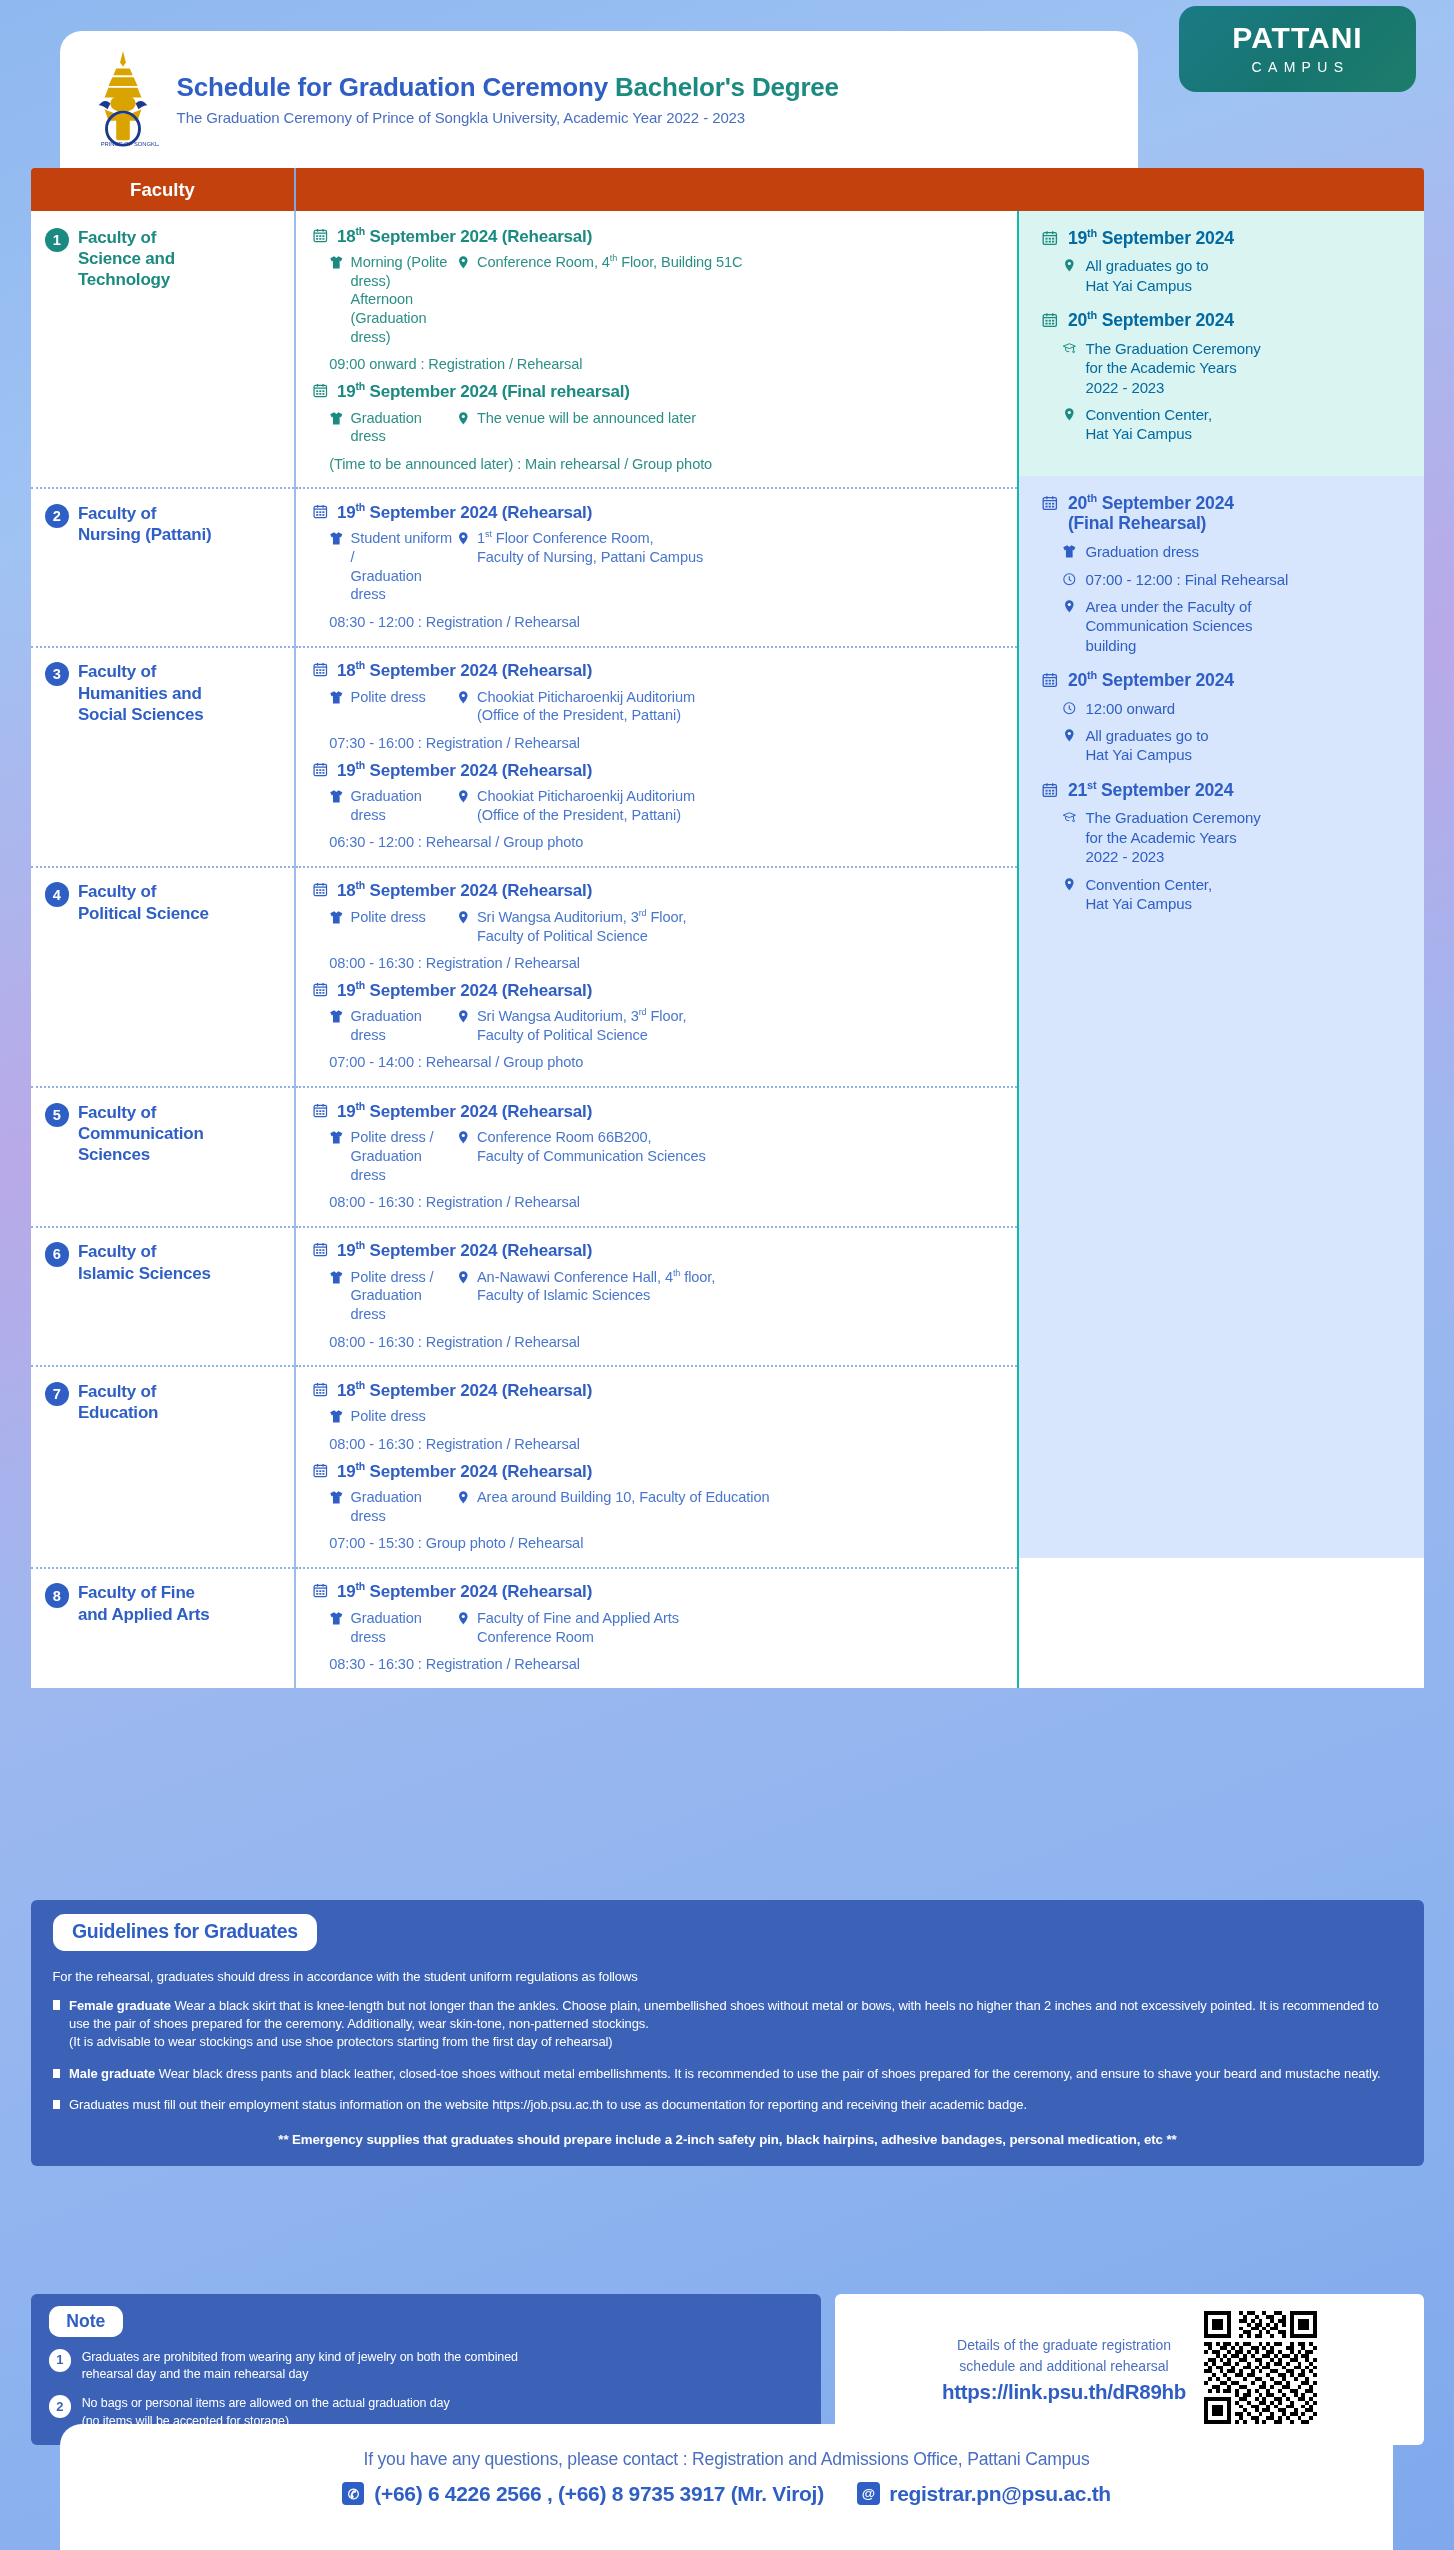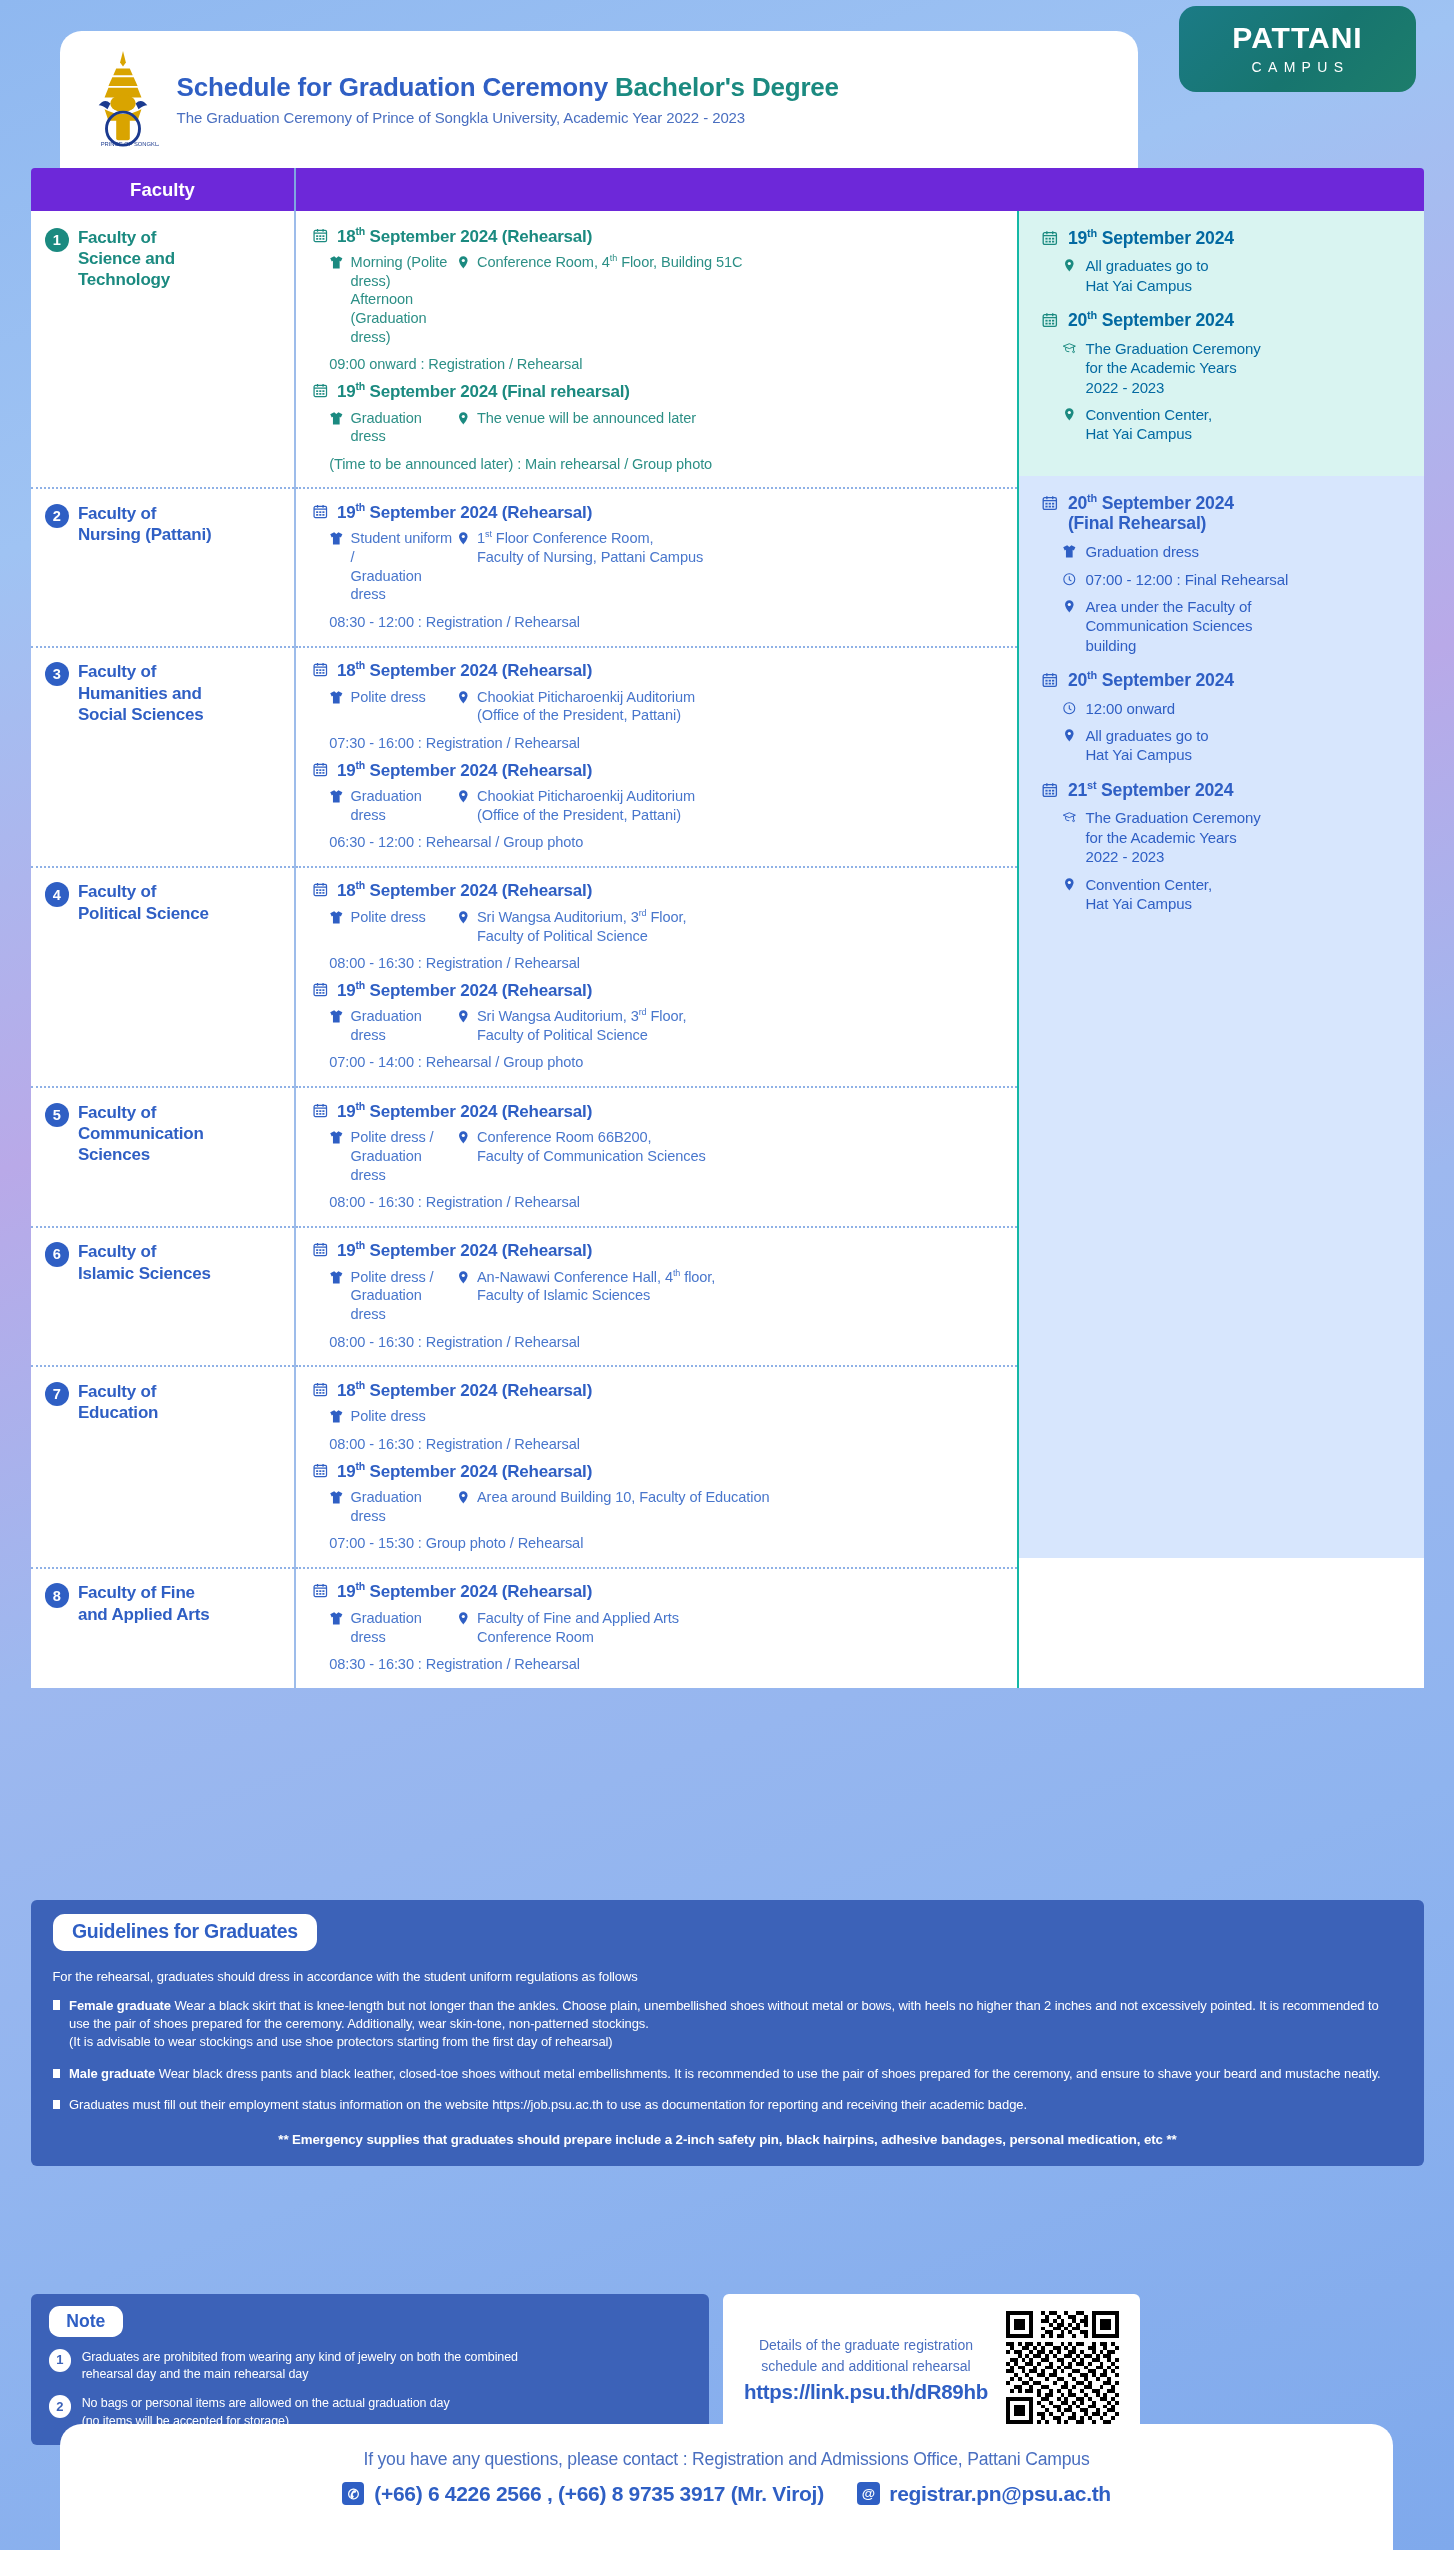--- a/index.html
+++ b/index.html
@@ -26,21 +26,21 @@
     position: absolute; right: 38px; top: 5.9px; width: 237px; height: 86px;
     background: linear-gradient(135deg,#1b7b86 0%,#17756f 55%,#1d7d6b 100%);
     border-radius: 17px; color: #fff; display: flex; flex-direction: column;
     align-items: center; justify-content: center;
   }
   .pattani-badge .p1 { font-size: 30px; font-weight: bold; letter-spacing: 1px; line-height: 1; }
   .pattani-badge .p2 { font-size: 14px; letter-spacing: 6.3px; margin-top: 5.9px; padding-left: 5.9px; }
 
   
   .table-wrap { position: absolute; left: 31px; top: 168px; width: 1393px; }
-  .thead { display: flex; background: #6d28d9; color: #fff; height: 43px; border-radius: 3.9px 3.9px 0 0; }
+  .thead { display: flex; background: #c2410c; color: #fff; height: 43px; border-radius: 3.9px 3.9px 0 0; }
   .th-fac { width: 265px; display: flex; align-items: center; justify-content: center;
             font-size: 18.5px; font-weight: bold; border-right: 2px solid #7fa6e0; }
   .th-rest { flex: 1; display: flex; align-items: center; justify-content: center;
              font-size: 18.5px; font-weight: bold; }
   .tbody { background: #ffffff; }
   .row { display: flex; position: relative; }
   .row + .row .c-fac::before,
   .row + .row .c-mid::before {
     content:""; position:absolute; left:0; right:0; top:0;
     border-top: 2px dotted #8fb1e6;
@@ -90,21 +90,21 @@
           font-weight: bold; border-radius: 11.7px; padding: 6.8px 19.5px 7.8px 19.5px; letter-spacing: -0.3px; }
   .g-intro { color: #fff; font-size: 13px; margin-top: 17.6px; letter-spacing: -0.1px; }
   .g-item { display: flex; gap: 8.8px; color: #fff; font-size: 13px; line-height: 1.42;
             margin-top: 12.7px; letter-spacing: -0.1px; }
   .sq { width: 7.8px; height: 9.8px; background: #fff; flex: 0 0 7.8px; margin-top: 3.9px; }
   .g-item b { font-weight: bold; }
   .g-emph { color: #fff; font-size: 13.3px; font-weight: bold; text-align: center;
             margin-top: 17.6px; letter-spacing: -0.1px; }
 
   
-  .note-area { position: absolute; left: 31px; top: 2294px; width: 1109px; display: flex; gap: 13.7px; }
+  .note-area { position: absolute; left: 31px; top: 2294px; width: 1393px; display: flex; gap: 13.7px; }
   .note-box { width: 790px; background: #3c62b8; border-radius: 5.9px; padding: 11.7px 17.6px 15.6px 17.6px; }
   .note-pill { display: inline-block; background: #fff; color: #2f5fc4; font-size: 17.6px;
                font-weight: bold; border-radius: 10.7px; padding: 4.9px 17.6px 5.9px 17.6px; }
   .note-item { display: flex; gap: 10.7px; color: #fff; font-size: 12.5px; line-height: 1.38;
                margin-top: 11.7px; letter-spacing: -0.1px; align-items: flex-start; }
   .note-num { width: 22.4px; height: 22.4px; flex: 0 0 22.4px; border-radius: 50%; background: #fff;
               color: #3c62b8; font-size: 13px; font-weight: bold; display: flex;
               align-items: center; justify-content: center; }
   .qr-box { flex: 1; background: #fff; border-radius: 5.9px; display: flex; align-items: center;
             justify-content: center; gap: 17.6px; padding: 9.8px 21.5px; }

